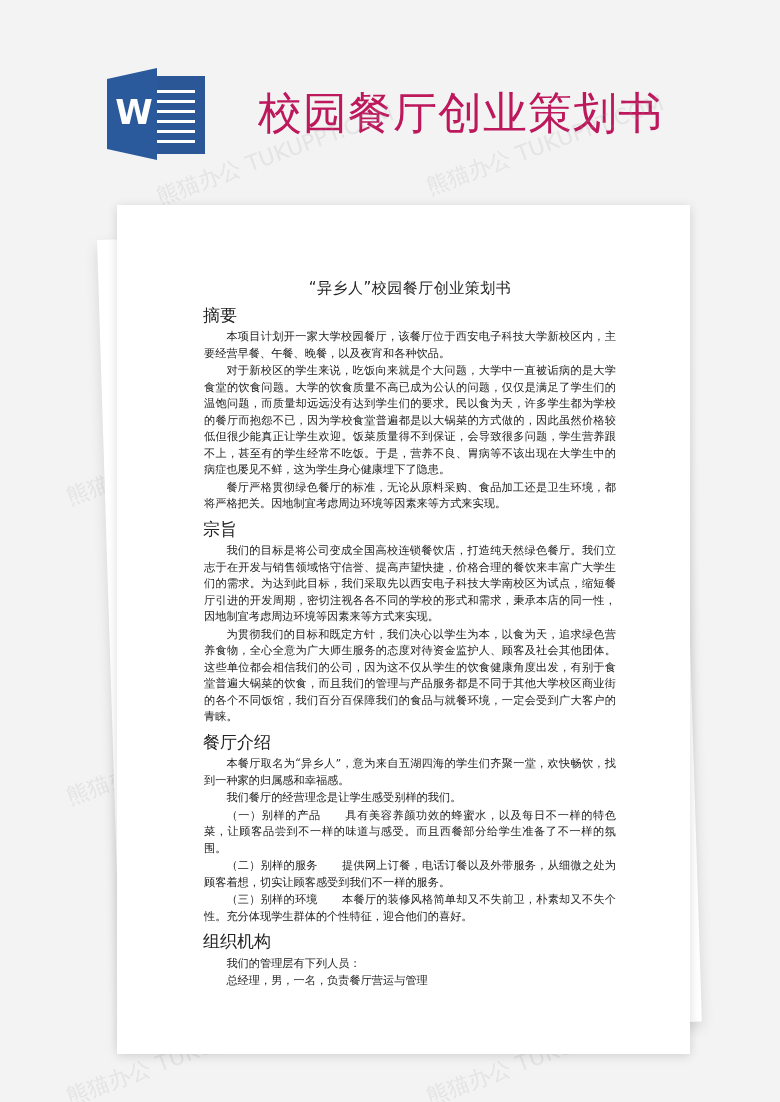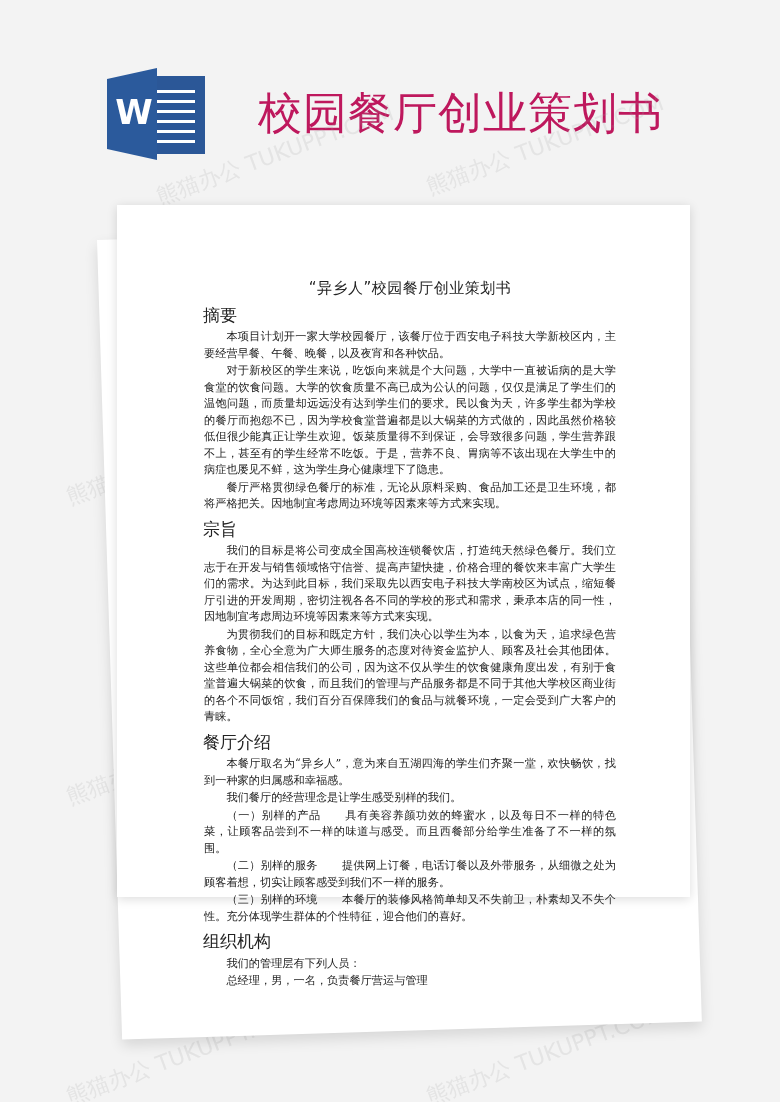--- a/index.html
+++ b/index.html
@@ -28,21 +28,21 @@
     position:absolute; left:258px; top:84px;
     font-family:"DejaVu Sans", sans-serif; font-size:44px; color:#be185d;
     letter-spacing:1px;
   }
   .page-back {
     position:absolute; left:97px; top:240px; width:580px; height:800px;
     background:#ffffff; transform:rotate(-1.8deg); transform-origin:left top;
     box-shadow:0 6px 14px rgba(0,0,0,0.12);
   }
   .page-front {
-    position:absolute; left:117px; top:205px; width:573px; height:692px;
+    position:absolute; left:117px; top:205px; width:573px; height:849px;
     background:#ffffff; box-shadow:0 2px 10px rgba(0,0,0,0.14);
   }
   .doc-body {
     position:absolute; left:86px; top:75px; width:414px;
     color:#222; font-size:11.2px; line-height:16.5px;
   }
   .doc-title {
     text-align:center; font-family:"DejaVu Sans", sans-serif; font-size:15px;
     margin-bottom:10px; letter-spacing:0.5px;
   }

